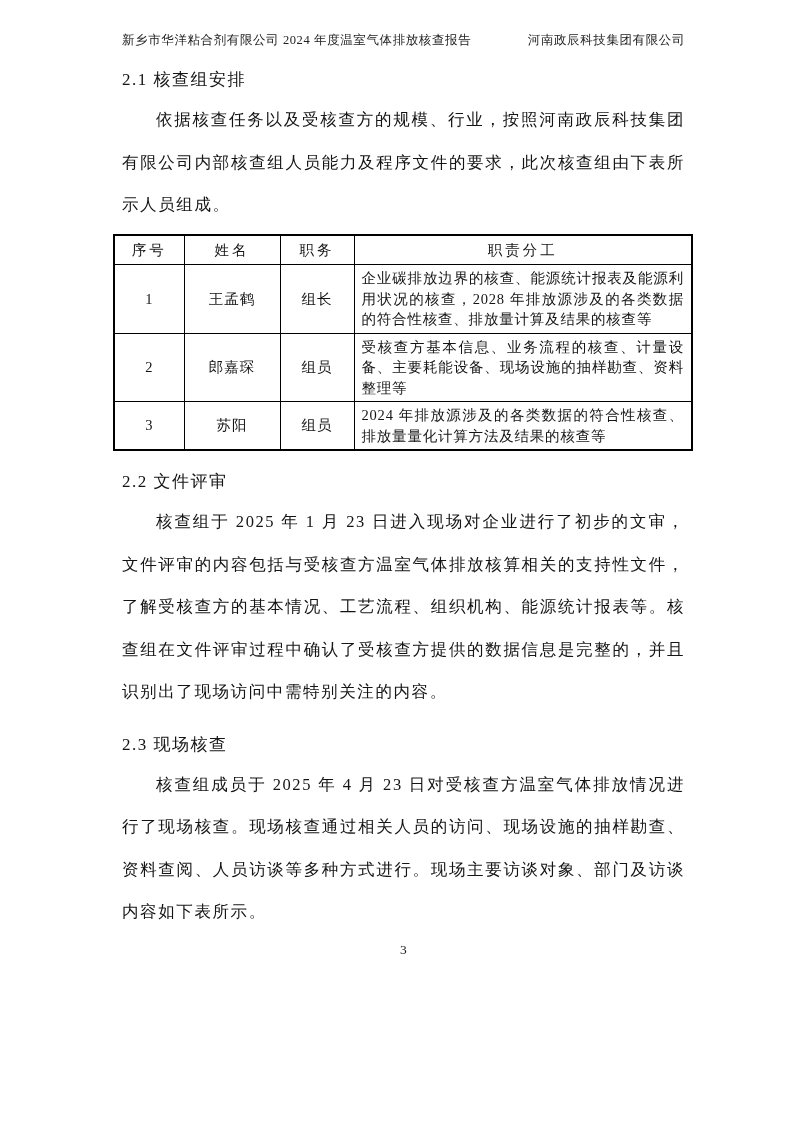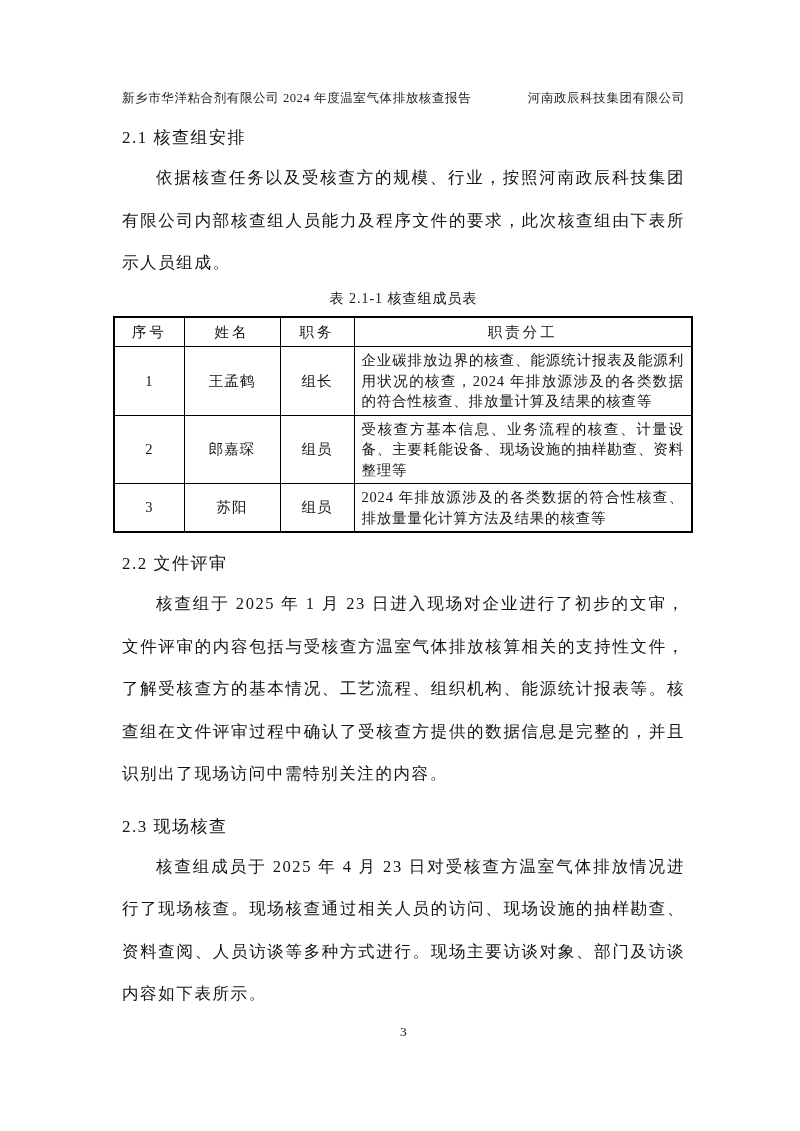--- a/index.html
+++ b/index.html
@@ -12,21 +12,21 @@
     width: 800px;
     height: 1131px;
     margin: 0 auto;
     background: #ffffff;
     color: #141414;
     font-family: "Liberation Serif", "DejaVu Serif", serif;
     overflow: hidden;
     box-sizing: border-box;
   }
   .content {
-    padding: 90px 115px 0 122px;
+    padding: 32px 115px 0 122px;
   }
   .doc-header {
     display: flex;
     justify-content: space-between;
     align-items: baseline;
     font-size: 12.5px;
     letter-spacing: 0.6px;
     color: #222;
     white-space: nowrap;
   }
@@ -104,21 +104,20 @@
 
     <div class="doc-header">
       <span>新乡市华洋粘合剂有限公司 2024 年度温室气体排放核查报告</span>
       <span>河南政辰科技集团有限公司</span>
     </div>
 
 
     <div class="h-sub">2.1 核查组安排</div>
     <p class="body-para">依据核查任务以及受核查方的规模、行业，按照河南政辰科技集团有限公司内部核查组人员能力及程序文件的要求，此次核查组由下表所示人员组成。</p>
 
-    <div class="tbl-caption">表 2.1-1  核查组成员表</div>
 
     <table class="team">
       <colgroup>
         <col style="width:70px">
         <col style="width:96px">
         <col style="width:74px">
         <col style="width:338px">
       </colgroup>
       <thead>
         <tr>
@@ -126,21 +125,21 @@
           <th>姓名</th>
           <th>职务</th>
           <th>职责分工</th>
         </tr>
       </thead>
       <tbody>
         <tr>
           <td class="c">1</td>
           <td class="c">王孟鹤</td>
           <td class="c">组长</td>
-          <td class="duty">企业碳排放边界的核查、能源统计报表及能源利用状况的核查，2024 年排放源涉及的各类数据的符合性核查、排放量计算及结果的核查等</td>
+          <td class="duty">企业碳排放边界的核查、能源统计报表及能源利用状况的核查，2028 年排放源涉及的各类数据的符合性核查、排放量计算及结果的核查等</td>
         </tr>
         <tr>
           <td class="c">2</td>
           <td class="c">郎嘉琛</td>
           <td class="c">组员</td>
           <td class="duty">受核查方基本信息、业务流程的核查、计量设备、主要耗能设备、现场设施的抽样勘查、资料整理等</td>
         </tr>
         <tr>
           <td class="c">3</td>
           <td class="c">苏阳</td>

